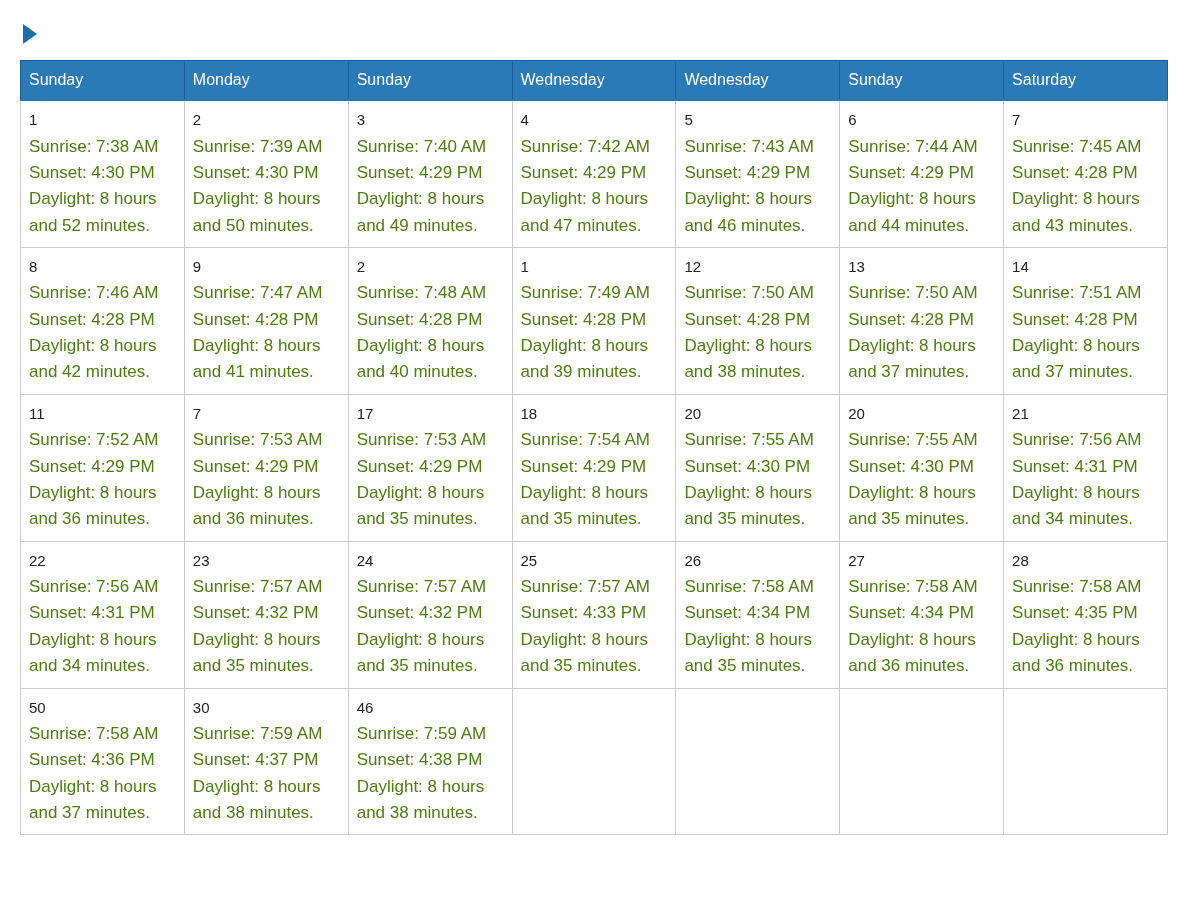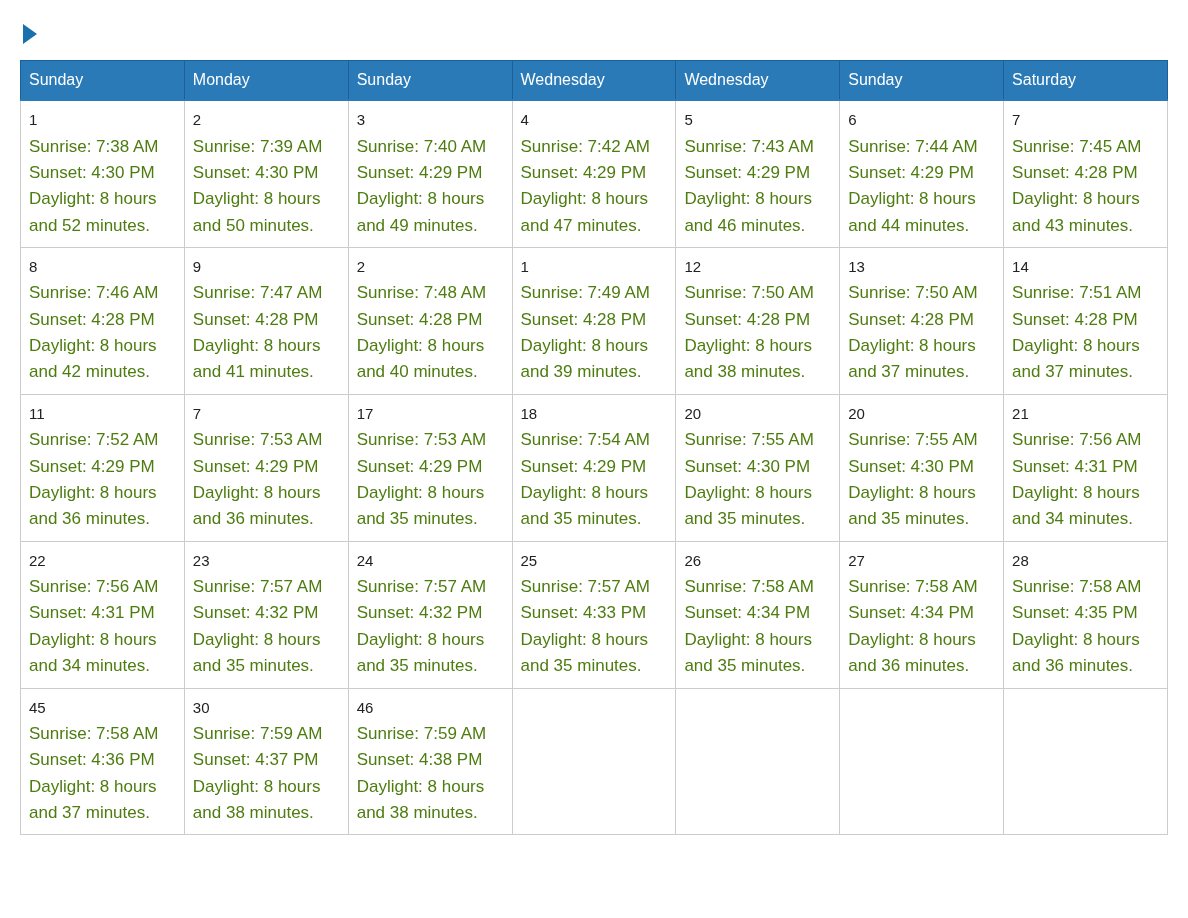--- a/index.html
+++ b/index.html
@@ -248,21 +248,21 @@
           <span class="day-number">27</span>
           <div class="day-info">Sunrise: 7:58 AM<br>Sunset: 4:34 PM<br>Daylight: 8 hours and 36 minutes.</div>
         </td>
         <td>
           <span class="day-number">28</span>
           <div class="day-info">Sunrise: 7:58 AM<br>Sunset: 4:35 PM<br>Daylight: 8 hours and 36 minutes.</div>
         </td>
       </tr>
       <tr>
         <td>
-          <span class="day-number">45</span>
+          <span class="day-number">50</span>
           <div class="day-info">Sunrise: 7:58 AM<br>Sunset: 4:36 PM<br>Daylight: 8 hours and 37 minutes.</div>
         </td>
         <td>
           <span class="day-number">30</span>
           <div class="day-info">Sunrise: 7:59 AM<br>Sunset: 4:37 PM<br>Daylight: 8 hours and 38 minutes.</div>
         </td>
         <td>
           <span class="day-number">46</span>
           <div class="day-info">Sunrise: 7:59 AM<br>Sunset: 4:38 PM<br>Daylight: 8 hours and 38 minutes.</div>
         </td>

